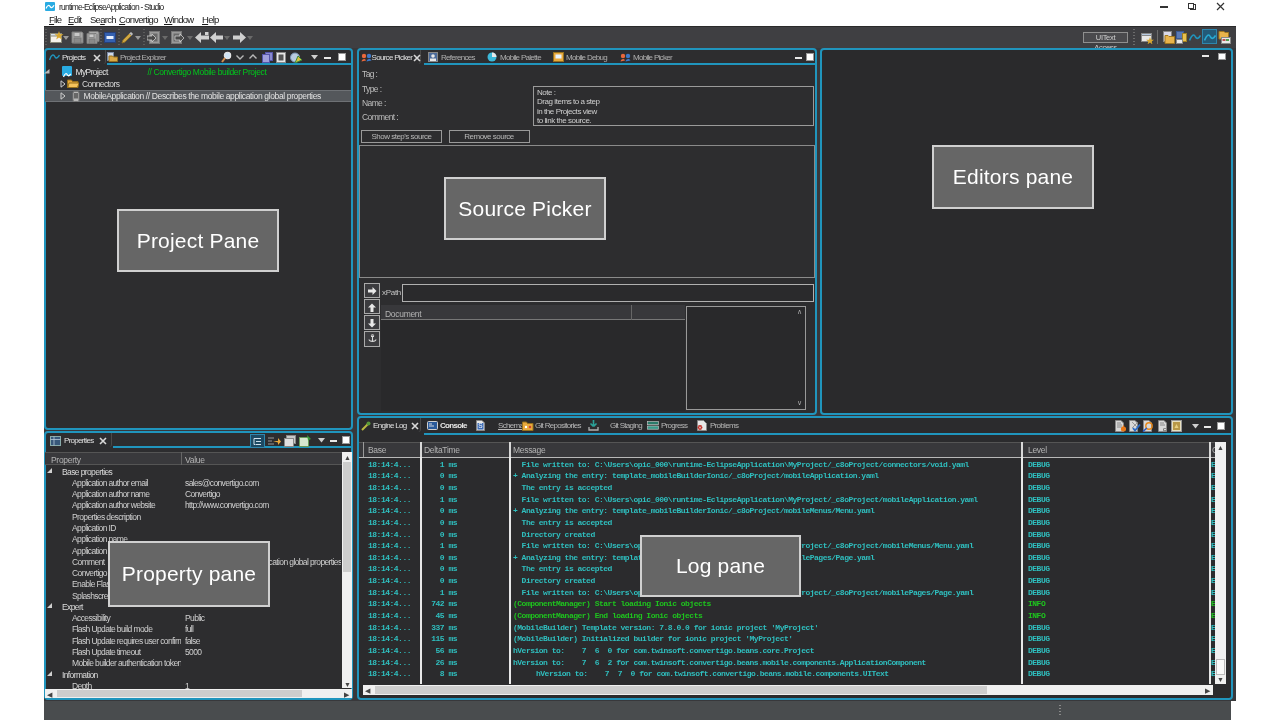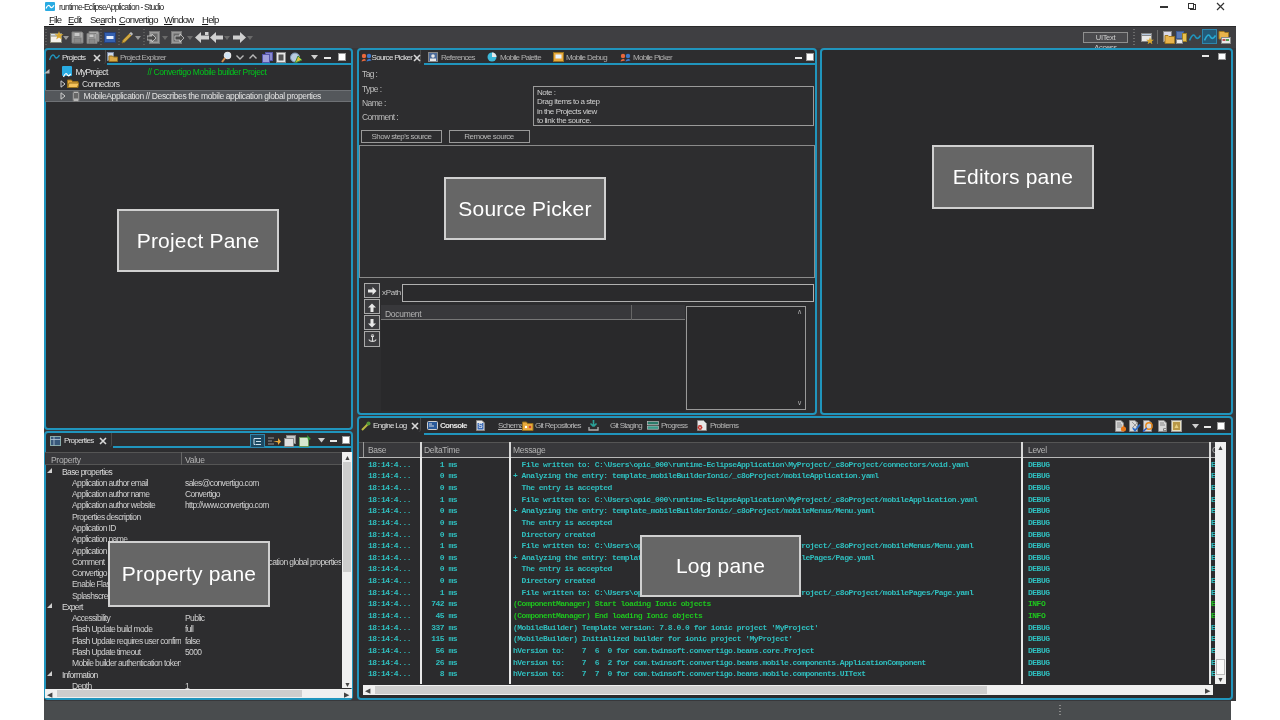--- a/index.html
+++ b/index.html
@@ -626,21 +626,21 @@
   <div class="abs mono teal" style="left:513px;top:646.1px;width:508px;overflow:hidden;">hVersion to:    7  6  0 for com.twinsoft.convertigo.beans.core.Project</div>
   <div class="abs mono teal" style="left:1028px;top:646.1px;">DEBUG</div>
   <div class="abs mono teal" style="left:1211px;top:646.1px;width:4px;overflow:hidden;">E</div>
   <div class="abs mono teal" style="left:368px;top:657.7px;">18:14:4...</div>
   <div class="abs mono teal" style="left:415px;top:657.7px;width:42px;text-align:right;">26 ms</div>
   <div class="abs mono teal" style="left:513px;top:657.7px;width:508px;overflow:hidden;">hVersion to:    7  6  2 for com.twinsoft.convertigo.beans.mobile.components.ApplicationComponent</div>
   <div class="abs mono teal" style="left:1028px;top:657.7px;">DEBUG</div>
   <div class="abs mono teal" style="left:1211px;top:657.7px;width:4px;overflow:hidden;">E</div>
   <div class="abs mono teal" style="left:368px;top:669.4px;">18:14:4...</div>
   <div class="abs mono teal" style="left:415px;top:669.4px;width:42px;text-align:right;">8 ms</div>
-  <div class="abs mono teal" style="left:513px;top:669.4px;width:568px;overflow:hidden;">hVersion to:    7  7  0 for com.twinsoft.convertigo.beans.mobile.components.UIText</div>
+  <div class="abs mono teal" style="left:536px;top:669.4px;width:568px;overflow:hidden;">hVersion to:    7  7  0 for com.twinsoft.convertigo.beans.mobile.components.UIText</div>
   <div class="abs mono teal" style="left:1028px;top:669.4px;">DEBUG</div>
   <div class="abs mono teal" style="left:1211px;top:669.4px;width:4px;overflow:hidden;">E</div>
   </div>
 
 <div class="abs" style="left:44px;top:701px;width:1187px;height:19px;background:#494c4e;"></div>
 <div class="abs" style="left:1059px;top:705px;width:2px;height:11px;
      background-image:repeating-linear-gradient(#8a8a8a 0 1px,transparent 1px 3px);"></div>
 
 <div class="ann" style="left:117px;top:209px;width:162px;height:63px;">Project Pane</div>
 <div class="ann" style="left:444px;top:177px;width:162px;height:63px;">Source Picker</div>

